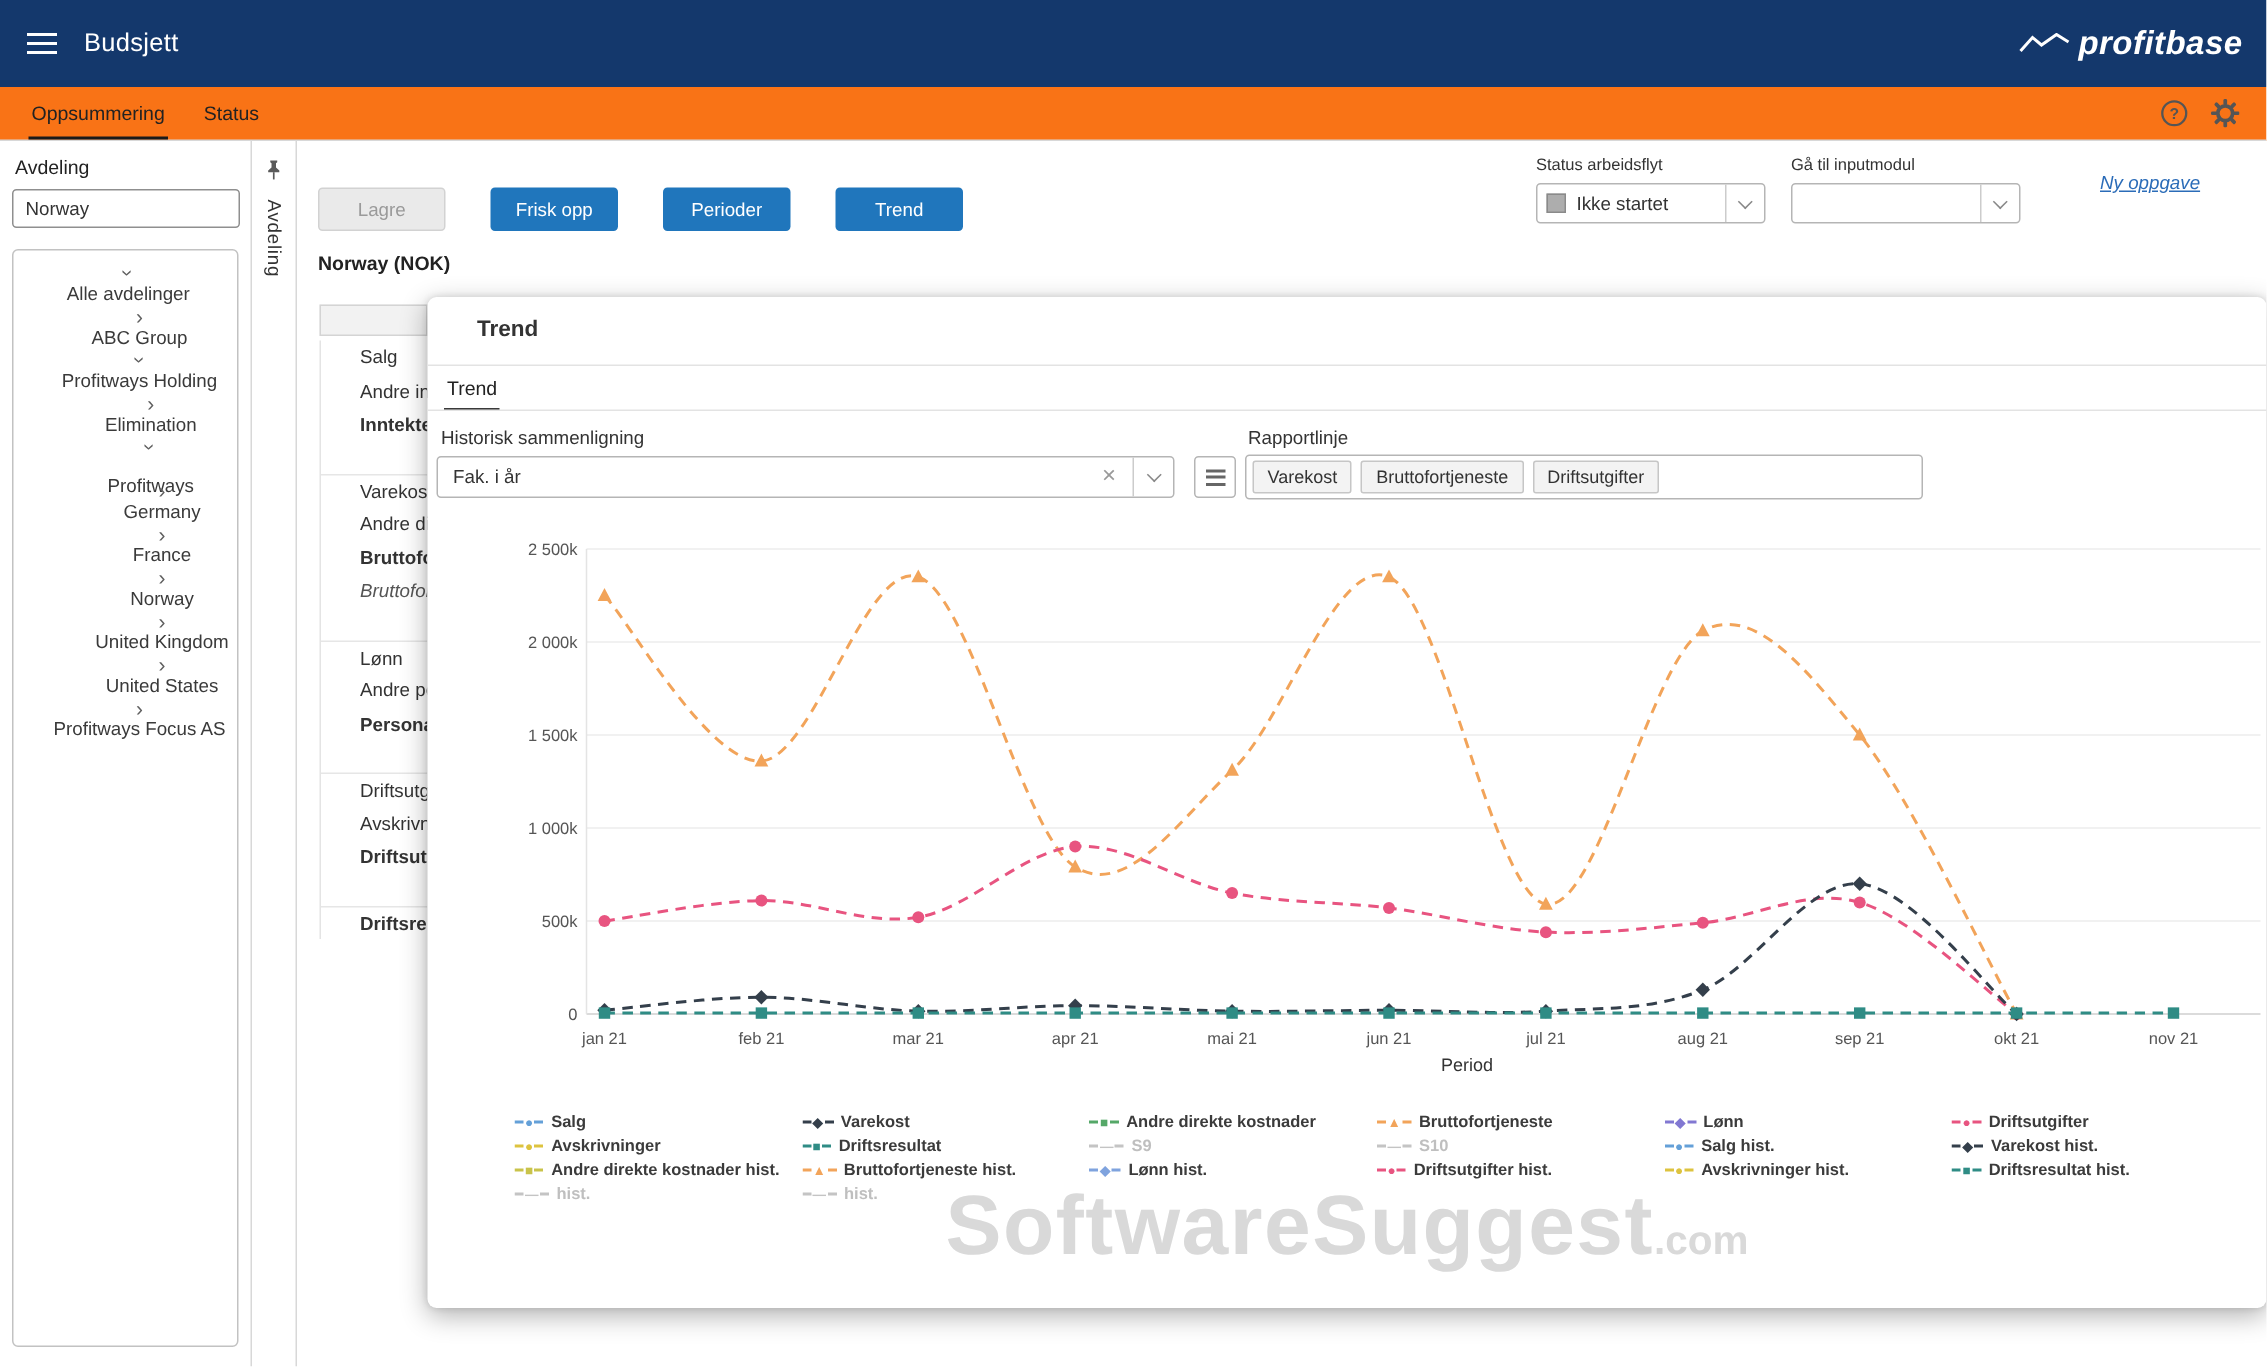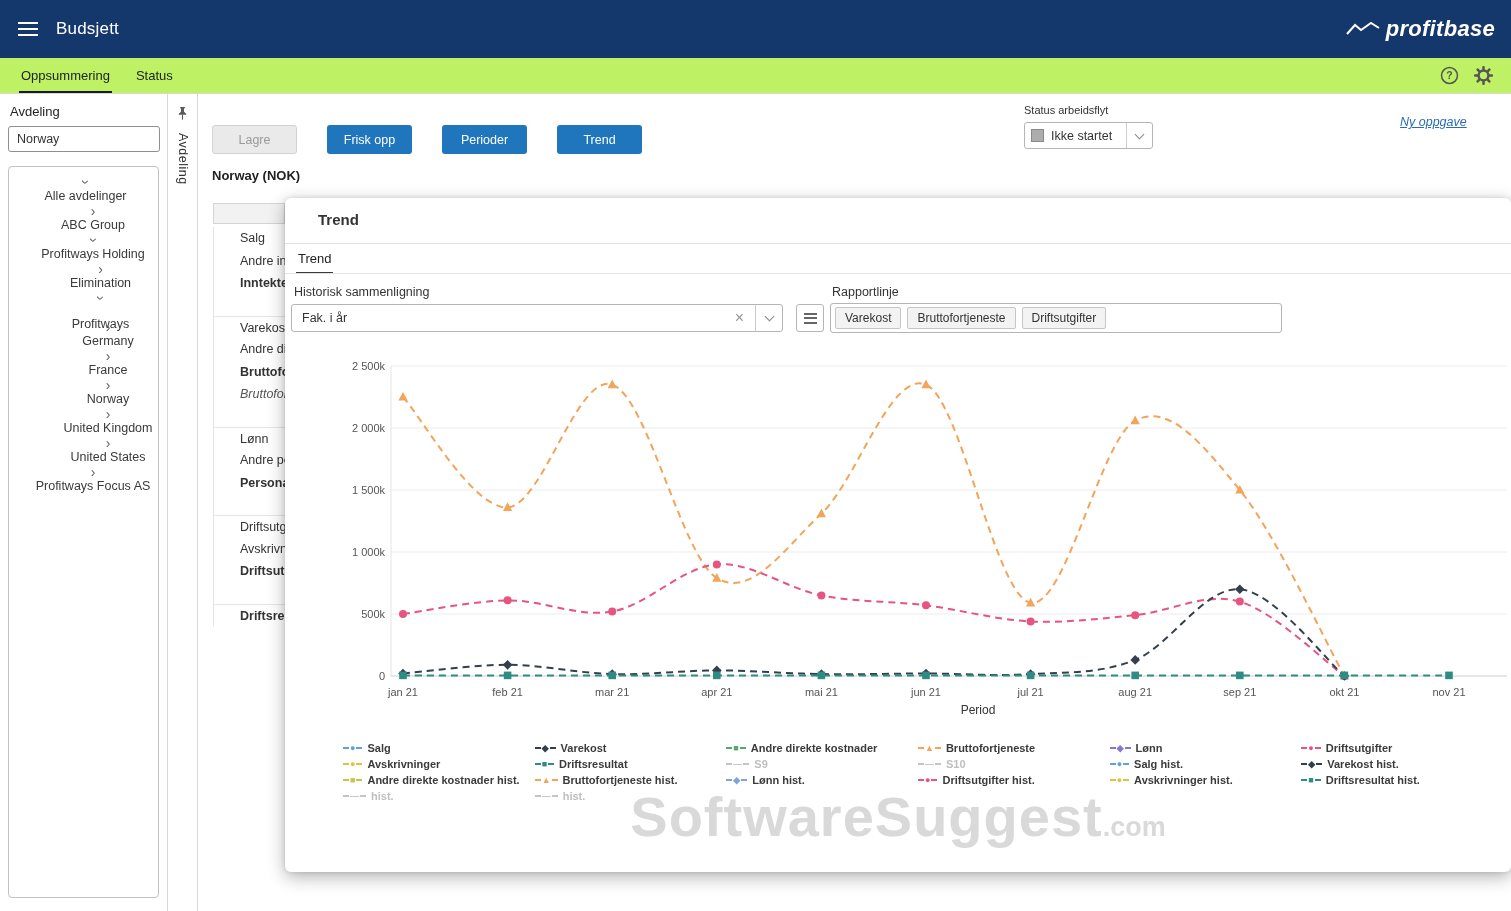--- a/index.html
+++ b/index.html
@@ -16,21 +16,21 @@
     background:#14386C; display:flex; align-items:center; padding:0 16px;
   }
   .hamb { width:20px; height:14px; border-top:2px solid #fff; border-bottom:2px solid #fff; position:relative; cursor:pointer; margin-left:2px;}
   .hamb::after { content:''; position:absolute; left:0; right:0; top:4px; height:2px; background:#fff; }
   .app-title { color:#fff; font-size:17px; font-weight:500; margin-left:18px; letter-spacing:.2px; }
   .logo { margin-left:auto; display:flex; align-items:center; gap:6px; color:#fff; }
   .logo-text { font-size:22px; font-weight:bold; font-style:italic; letter-spacing:.3px; }
 
   
   .tabbar {
-    position:absolute; left:0; top:58px; right:0; height:36px; background:#bef264;
+    position:absolute; left:0; top:58px; right:0; height:36px; background:#f97316;
     border-bottom:1px solid #d8d8d8; display:flex; align-items:stretch; padding:0 8px;
   }
   .tab { font-size:13px; color:#222; padding:10px 2px 7px; margin:0 11px; cursor:pointer; border-bottom:2px solid transparent; }
   .tab.active { border-bottom-color:#1a1a1a; }
   .tab-icons { margin-left:auto; display:flex; align-items:center; gap:15px; padding-right:10px; }
 
   
   .sidebar { position:absolute; left:0; top:94px; width:168px; bottom:0; border-right:1px solid #d8d8d8; padding:8px 8px; }
   .side-label { font-size:13px; color:#222; margin:2px 0 7px 2px; }
   .side-input { width:152px; height:26px; border:1px solid #8f8f8f; border-radius:3px; padding:0 8px; font-size:12.5px; font-family:inherit; color:#333; }
@@ -44,21 +44,21 @@
   .strip-label { writing-mode:vertical-lr; font-size:12.5px; color:#333; margin-top:12px; letter-spacing:.5px; }
 
   
   .main { position:absolute; left:198px; top:94px; right:0; bottom:0; background:#fff; }
   .toolbar-buttons { position:absolute; left:14px; top:31px; display:flex; gap:30px; }
   .btn { min-width:85px; height:29px; border:none; border-radius:3px; font-size:12.5px; font-family:inherit; cursor:pointer; padding:0 12px; }
   .btn-primary { background:#2076BC; color:#fff; }
   .btn-disabled { background:#eaeaea; color:#9a9a9a; border:1px solid #d2d2d2; cursor:default; }
   .field-group { position:absolute; top:10px; }
   .field-label { font-size:11px; color:#333; margin-bottom:6px; }
-  .dd { display:flex; align-items:center; border:1px solid #b5b5b5; border-radius:3px; height:27px; width:129px; background:#fff; font-size:12.5px; cursor:pointer; }
+  .dd { display:flex; align-items:center; border:1px solid #b5b5b5; border-radius:3px; height:27px; width:153px; background:#fff; font-size:12.5px; cursor:pointer; }
   .dd-swatch { width:13px; height:13px; background:#adadad; border:1px solid #8a8a8a; margin:0 7px 0 6px; flex:none; }
   .dd-text { flex:1; overflow:hidden; white-space:nowrap; }
   .dd-arrow { width:26px; border-left:1px solid #ccc; align-self:stretch; display:flex; align-items:center; justify-content:center; flex:none; }
   .chevdn { width:7px; height:7px; border-right:1.6px solid #888; border-bottom:1.6px solid #888; transform:rotate(45deg); margin-top:-3px; }
   .new-task { position:absolute; left:1202px; top:21px; font-size:12.5px; color:#2b6cb8; font-style:italic; text-decoration:underline; cursor:pointer; }
   .region-title { position:absolute; left:14px; top:74px; font-size:13px; font-weight:bold; color:#222; }
 
   
   .grid-header { position:absolute; left:15px; top:109px; width:72px; height:21px; background:#f2f2f2; border:1px solid #d4d4d4; }
   .grid-rows { position:absolute; left:15px; top:133px; width:72px; border-left:1px solid #e4e4e4; overflow:hidden; }
@@ -216,20 +216,29 @@
       <div class="field-label">Status arbeidsflyt</div>
       <div class="dd">
         <span class="dd-swatch"></span>
         <span class="dd-text">Ikke startet</span>
         <span class="dd-arrow">
             <span class="chevdn"></span>
           </span>
       </div>
     </div>
 
+    <div class="field-group" style="left:996px;">
+      <div class="field-label">Gå til inputmodul</div>
+      <div class="dd">
+        <span class="dd-text" style="padding-left:8px;"></span>
+        <span class="dd-arrow">
+            <span class="chevdn"></span>
+          </span>
+      </div>
+    </div>
 
     <a class="new-task">Ny oppgave</a>
 
     <div class="region-title">Norway (NOK)</div>
 
     <div class="grid-header"></div>
     <div class="grid-rows">
         <div class="grid-row">Salg</div>
         <div class="grid-row">Andre in</div>
         <div class="grid-row b">Inntekte</div>

